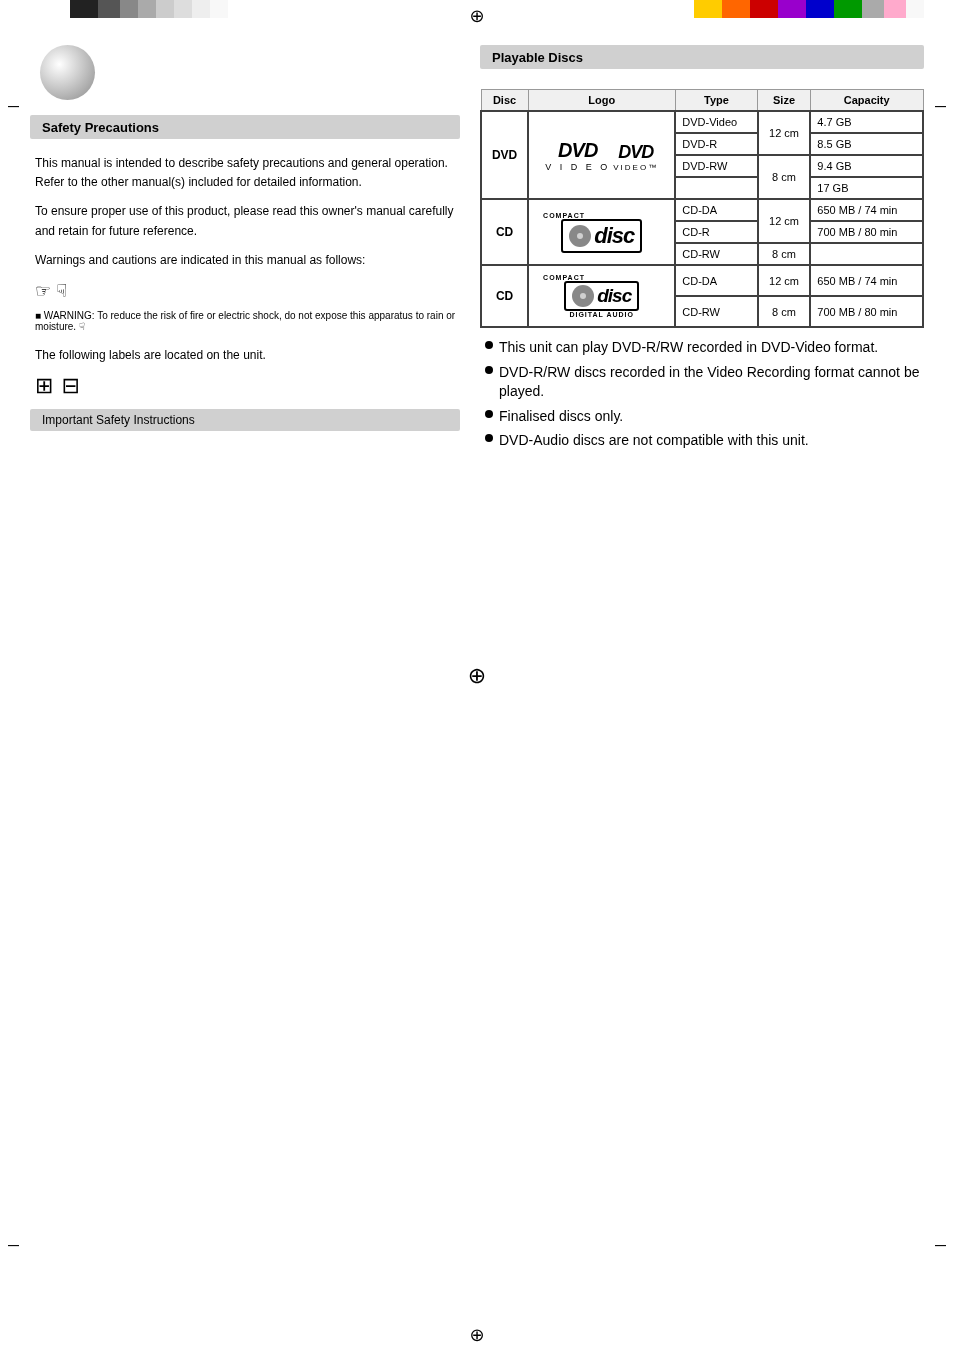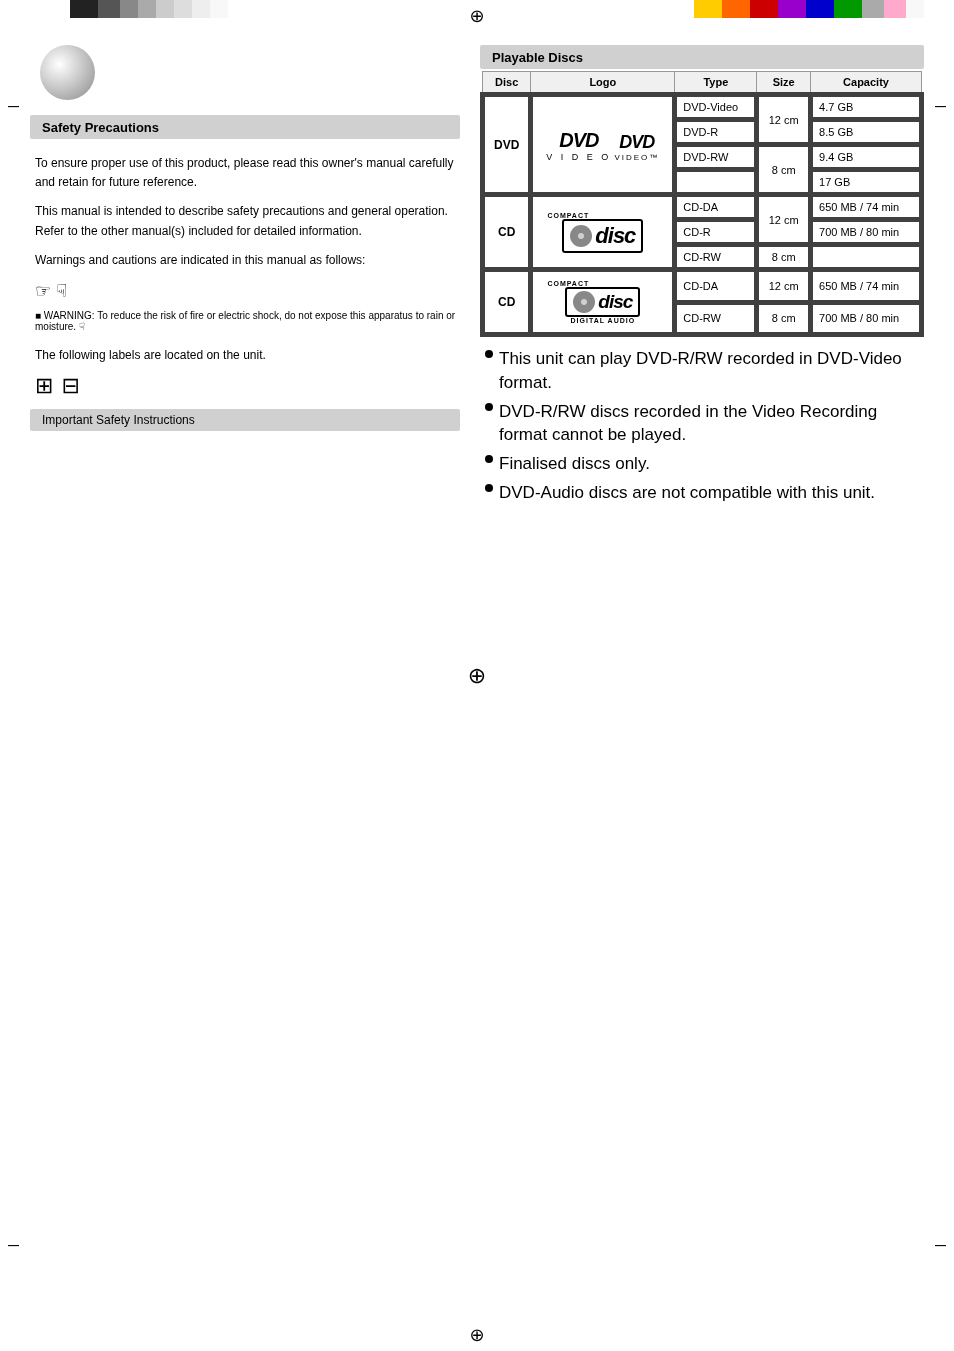--- a/index.html
+++ b/index.html
@@ -76,21 +76,21 @@
       padding: 5px 12px;
       font-size: 13px;
       font-weight: bold;
       margin-bottom: 15px;
       height: 24px;
       display: flex;
       align-items: center;
     }
 
     .section-header.right-header {
-      margin-bottom: 2px;
+      margin-bottom: 20px;
       align-items: center;
     }
 
     
     .left-col p {
       font-size: 12px;
       line-height: 1.6;
       margin-bottom: 10px;
       margin-left: 5px;
     }
@@ -152,21 +152,21 @@
     }
     .disc-table th {
       border: 1px solid #999;
       padding: 4px 6px;
       text-align: center;
       background: #f0f0f0;
       font-size: 11px;
       font-weight: bold;
     }
     .disc-table td {
-      border: 5px solid #404040;
+      border: 2px solid #404040;
       padding: 4px 6px;
       vertical-align: middle;
       font-size: 11px;
     }
     .disc-table .logo-cell {
       text-align: center;
       padding: 8px 4px;
     }
 
     
@@ -248,21 +248,21 @@
     
     .bullet-list {
       margin-top: 10px;
       padding-left: 5px;
     }
     .bullet-item {
       display: flex;
       align-items: flex-start;
       gap: 6px;
       margin-bottom: 5px;
-      font-size: 17px;
+      font-size: 14px;
       line-height: 1.4;
     }
     .bullet-dot {
       width: 8px;
       height: 8px;
       border-radius: 50%;
       background: #000;
       flex-shrink: 0;
       margin-top: 3px;
     }
@@ -362,22 +362,22 @@
 <div class="page-content">
 
   <div class="left-col">
 
     <div class="sphere"></div>
 
     <div class="section-header">
       <span>Safety Precautions</span>
     </div>
 
+    <p>This manual is intended to describe safety precautions and general operation. Refer to the other manual(s) included for detailed information.</p>
     <p>To ensure proper use of this product, please read this owner's manual carefully and retain for future reference.</p>
-    <p>This manual is intended to describe safety precautions and general operation. Refer to the other manual(s) included for detailed information.</p>
     <p>Warnings and cautions are indicated in this manual as follows:</p>
 
     <div class="hand-icons">
       <span>☞</span>
       <span>☟</span>
     </div>
 
     <div class="warning-line">
       <span>■ WARNING: To reduce the risk of fire or electric shock, do not expose this apparatus to rain or moisture. ☟</span>
     </div>

